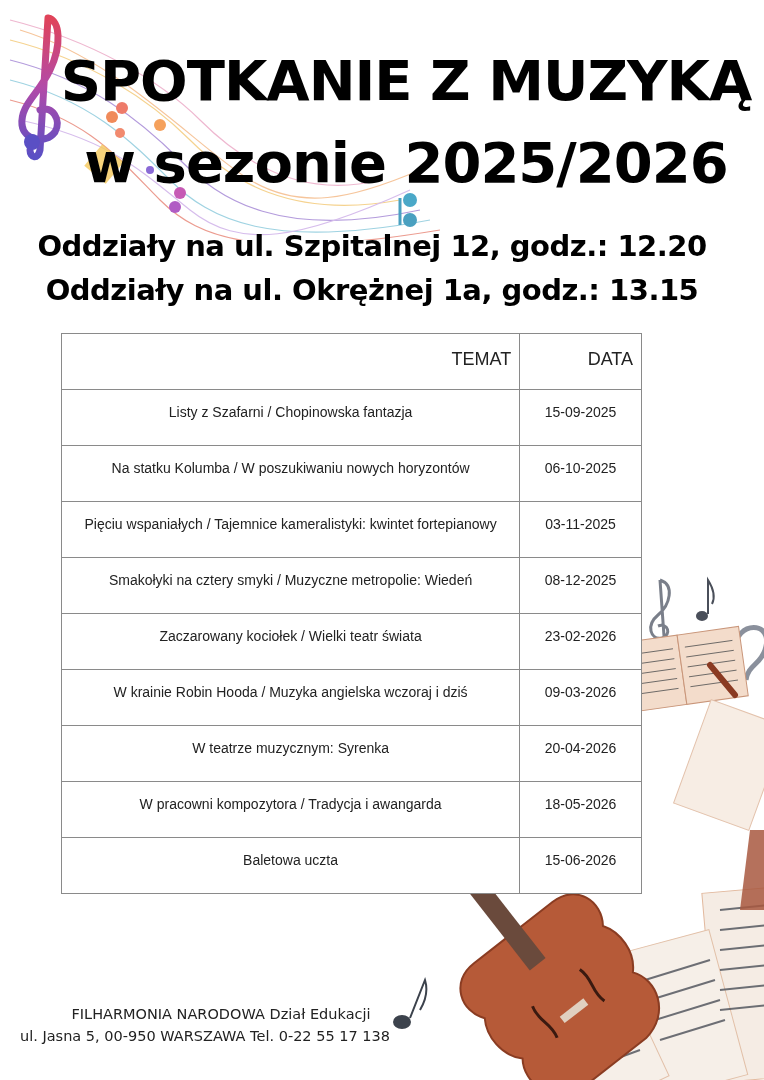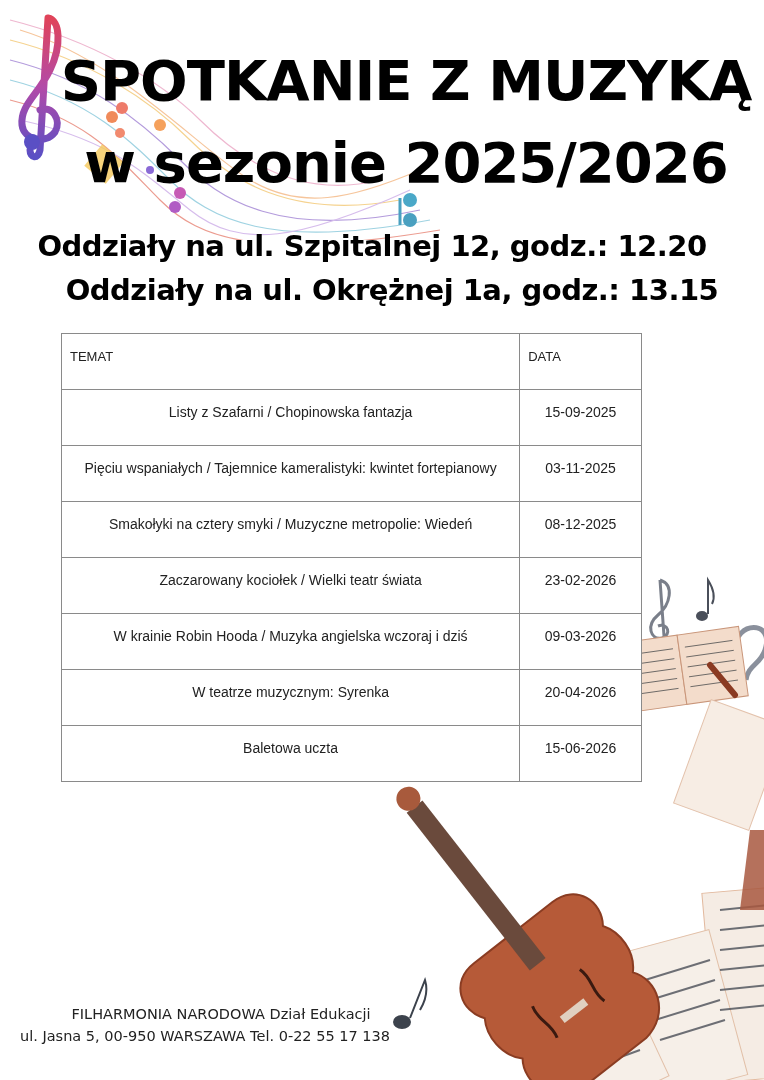--- a/index.html
+++ b/index.html
@@ -15,32 +15,32 @@
     letter-spacing:-1px;
     padding-left:24px;
   }
   .title1 { top:46px; font-size:56px; line-height:70px; }
   .title2 { top:128px; font-size:56px; line-height:70px; }
   .sub {
     position:absolute; left:0; width:744px; text-align:center;
     font-weight:bold; font-size:29px; line-height:40px; letter-spacing:-0.5px;
   }
   .sub1 { top:226px; }
-  .sub2 { top:270px;margin-left:20px; }
+  .sub2 { top:270px; }
   table.sched {
     position:absolute; left:61px; top:333px;
     border-collapse:collapse; width:581px;
     font-family:"Liberation Sans", sans-serif; font-size:14px; color:#222;
     background:#fff;
   }
   table.sched th, table.sched td {
     border:1px solid #8a8a8a; height:54px; padding:0 8px;
     text-align:left; vertical-align:top; font-weight:normal;
   }
-  table.sched th { text-align:left; vertical-align:top; padding-top:15px; height:40px; font-size:13px; }
+  table.sched th { text-align:right; vertical-align:top; padding-top:15px; height:40px; font-size:18px; }
   table.sched td { padding-top:14px; height:41px;text-align:center; }
   table.sched col.c1 { width:459px; }
   table.sched col.c2 { width:122px; }
   .footer {
     position:absolute; left:0; width:410px; text-align:center;
     font-family:"DejaVu Sans", sans-serif; font-size:14.5px; color:#222; line-height:22px;
   }
   .footer1 { top:1003px;margin-left:16px; }
   .footer2 { top:1025px; }
 </style>
@@ -141,40 +141,48 @@
       <th>TEMAT</th>
       <th>DATA</th>
     </tr>
   </thead>
   <tbody>
     <tr>
       <td>Listy z Szafarni / Chopinowska fantazja</td>
       <td>15-09-2025</td>
     </tr>
     <tr>
+      <td>Na statku Kolumba / W poszukiwaniu nowych horyzontów</td>
+      <td>06-10-2025</td>
+    </tr>
+    <tr>
       <td>Pięciu wspaniałych / Tajemnice kameralistyki: kwintet fortepianowy</td>
       <td>03-11-2025</td>
     </tr>
     <tr>
       <td>Smakołyki na cztery smyki / Muzyczne metropolie: Wiedeń</td>
       <td>08-12-2025</td>
     </tr>
     <tr>
       <td>Zaczarowany kociołek / Wielki teatr świata</td>
       <td>23-02-2026</td>
     </tr>
     <tr>
       <td>W krainie Robin Hooda / Muzyka angielska wczoraj i dziś</td>
       <td>09-03-2026</td>
     </tr>
     <tr>
       <td>W teatrze muzycznym: Syrenka</td>
       <td>20-04-2026</td>
     </tr>
     <tr>
+      <td>W pracowni kompozytora / Tradycja i awangarda</td>
+      <td>18-05-2026</td>
+    </tr>
+    <tr>
       <td>Baletowa uczta</td>
       <td>15-06-2026</td>
     </tr>
   </tbody>
 </table>
 
 <div class="footer footer1">FILHARMONIA NARODOWA Dział Edukacji</div>
 <div class="footer footer2">ul. Jasna 5, 00-950 WARSZAWA Tel. 0-22 55 17 138</div>
 
 </body></html>

